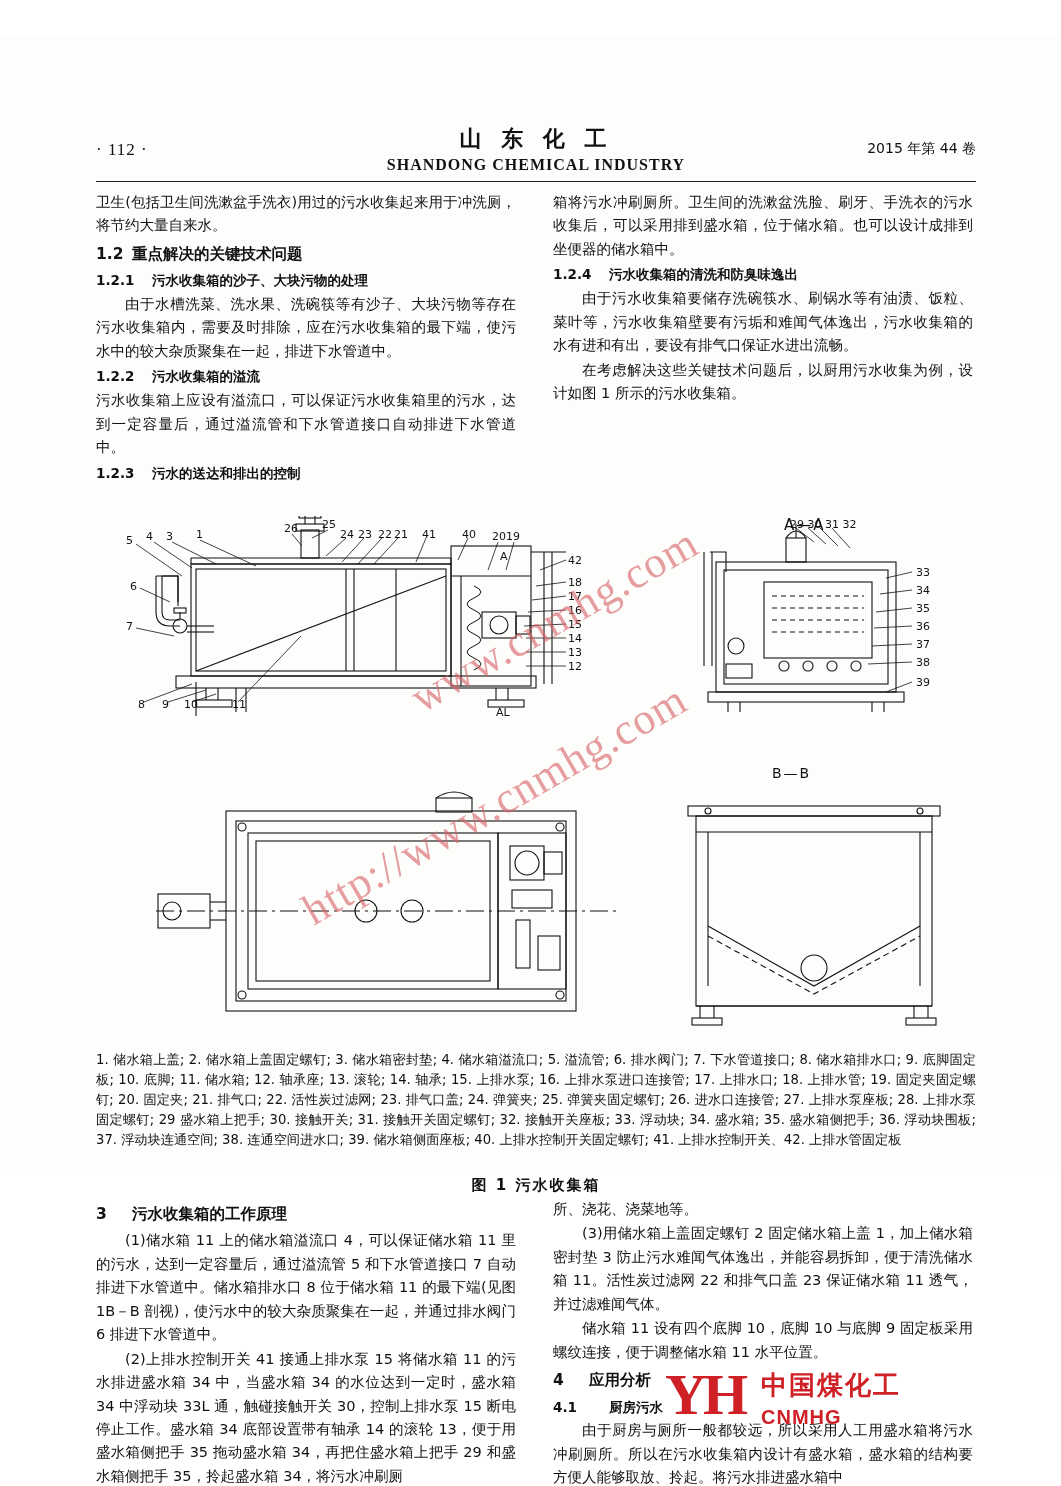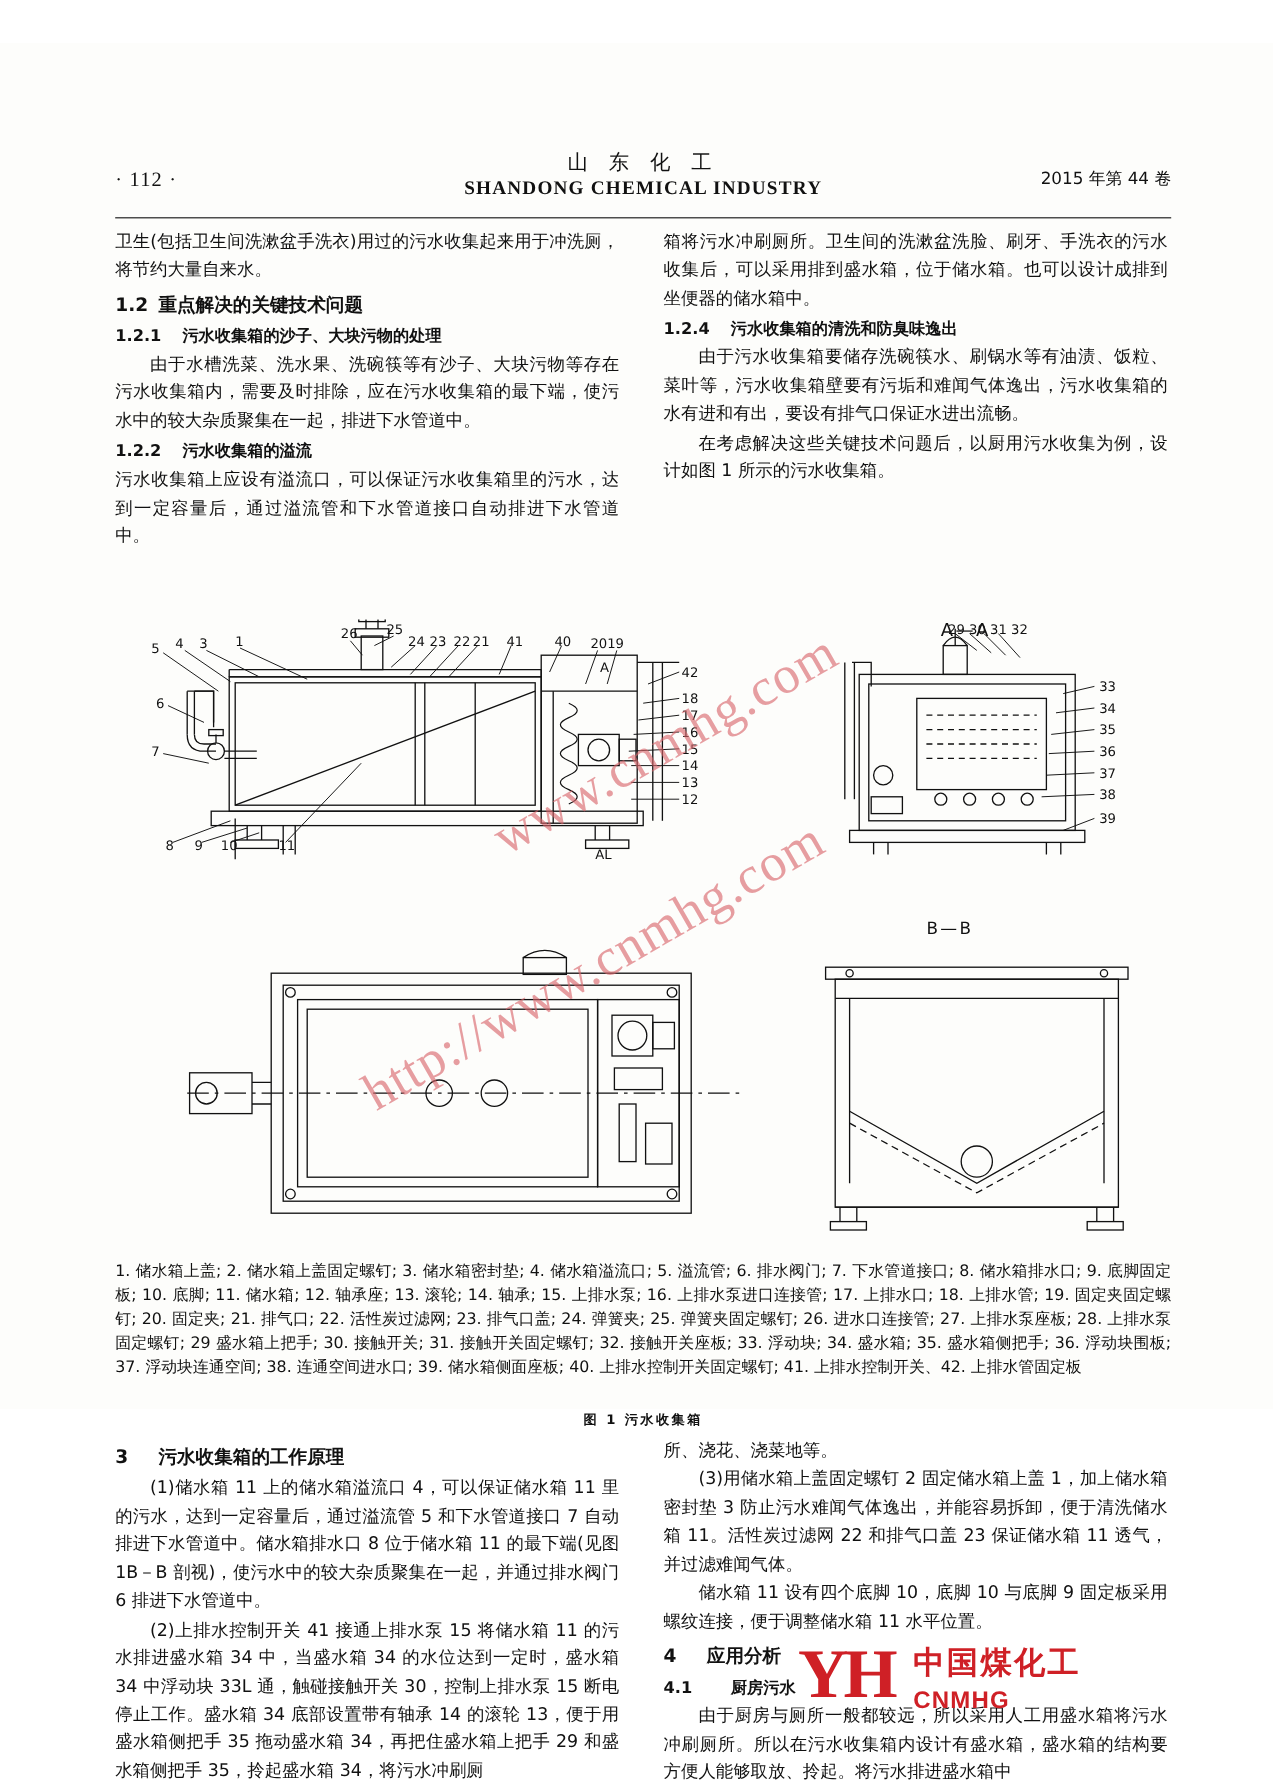--- a/index.html
+++ b/index.html
@@ -28,21 +28,21 @@
     position:absolute; left:0; top:16px;
     font-size:17px; letter-spacing:1px;
     font-family:"Liberation Serif", serif;
   }
   .hdr-center {
     position:absolute; left:0; right:0; top:0;
     text-align:center;
   }
   .hdr-cn {
     font-family:"DejaVu Sans", sans-serif;
-    font-size:17px; font-weight:normal; letter-spacing:6px;
+    font-size:22px; font-weight:bold; letter-spacing:6px;
   }
   .hdr-en {
     font-family:"Liberation Serif", serif;
     font-size:16px; font-weight:bold; letter-spacing:1px;
     margin-top:2px;
   }
   .hdr-vol {
     position:absolute; right:0; top:16px;
     font-size:14px;
     font-family:"DejaVu Sans", sans-serif;
@@ -105,21 +105,21 @@
     position:absolute;
     left:96px; top:1014px; width:880px;
     font-size:13.2px;
     line-height:1.52;
     text-align:justify;
   }
   .fig-title {
     position:absolute;
     left:96px; top:1140px; width:880px;
     text-align:center;
-    font-size:11px;
+    font-size:15px;
     font-weight:bold;
     letter-spacing:2px;
   }
   
   .col.bleft { left:96px; top:1162px; width:420px; }
   .col.bright { left:553px; top:1162px; width:420px; }
 
   
   .logo-block {
     position:absolute;
@@ -166,20 +166,23 @@
       <span class="num">1.2</span><span>重点解决的关键技术问题</span>
     </div>
     <div class="h3">
       <span class="num">1.2.1</span><span>污水收集箱的沙子、大块污物的处理</span>
     </div>
     <div class="p indent">由于水槽洗菜、洗水果、洗碗筷等有沙子、大块污物等存在污水收集箱内，需要及时排除，应在污水收集箱的最下端，使污水中的较大杂质聚集在一起，排进下水管道中。</div>
     <div class="h3">
       <span class="num">1.2.2</span><span>污水收集箱的溢流</span>
     </div>
     <div class="p">污水收集箱上应设有溢流口，可以保证污水收集箱里的污水，达到一定容量后，通过溢流管和下水管道接口自动排进下水管道中。</div>
+    <div class="h3">
+      <span class="num">1.2.3</span><span>污水的送达和排出的控制</span>
+    </div>
   </div>
 
   <div class="col right">
     <div class="p">箱将污水冲刷厕所。卫生间的洗漱盆洗脸、刷牙、手洗衣的污水收集后，可以采用排到盛水箱，位于储水箱。也可以设计成排到坐便器的储水箱中。</div>
     <div class="h3">
       <span class="num">1.2.4</span><span>污水收集箱的清洗和防臭味逸出</span>
     </div>
     <div class="p indent">由于污水收集箱要储存洗碗筷水、刷锅水等有油渍、饭粒、菜叶等，污水收集箱壁要有污垢和难闻气体逸出，污水收集箱的水有进和有出，要设有排气口保证水进出流畅。</div>
     <div class="p indent">在考虑解决这些关键技术问题后，以厨用污水收集为例，设计如图 1 所示的污水收集箱。</div>
   </div>

